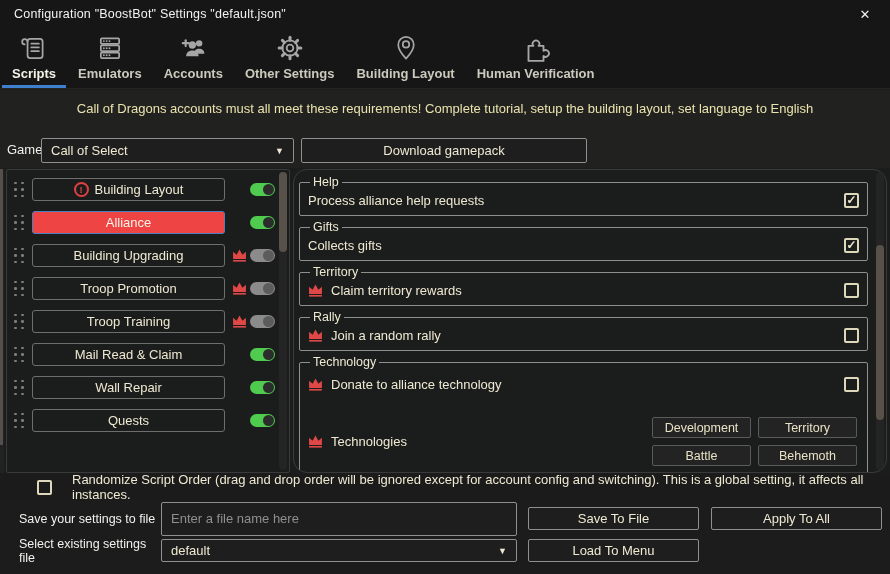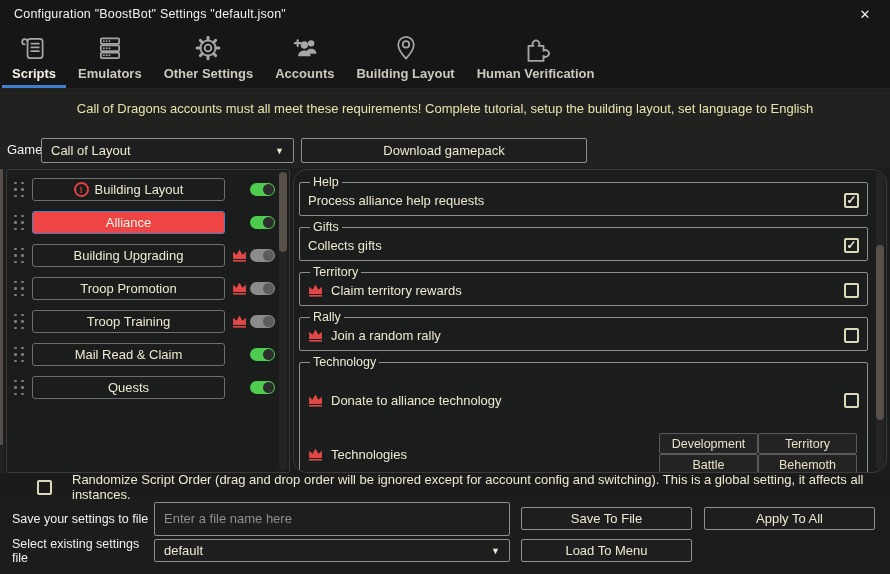--- a/index.html
+++ b/index.html
@@ -67,32 +67,32 @@
           border-radius:14px;overflow:hidden;padding:1px 18px 0 5px;}
   fieldset{border:1px solid #8f8f8f;border-radius:2px;margin:4px 0 4px;padding:1px 8px 4px;}
   legend{font-size:12.5px;color:#efe9d2;padding:0 3px;margin-left:2px;}
   .frow{display:flex;align-items:center;min-height:21px;gap:8px;font-size:13px;color:#efe9d2;}
   .spacer{flex:1;}
   .cb{width:15px;height:15px;border:2px solid #ded8ba;border-radius:2px;flex:none;
       display:flex;align-items:center;justify-content:center;color:#efe9d2;font-size:12px;}
   .cb.checked::after{content:"✓";font-weight:bold;margin-top:-1px;}
   .crown{display:flex;align-items:center;}
   .g-tech{height:162px;}
-  .frow.donate{margin-top:20px;gap:8px;}
+  .frow.donate{margin-top:4px;gap:8px;}
   .frow.technologies{margin-top:22px;align-items:center;}
-  .tech-grid{display:grid;grid-template-columns:repeat(2,99px);grid-auto-rows:21px;gap:0;margin-right:2px;}
+  .tech-grid{display:grid;grid-template-columns:repeat(2,99px);grid-auto-rows:21px;gap:7px;margin-right:2px;}
   .tech-btn{background:#232323;border:1px solid #5a5a5a;border-radius:2px;color:#e9e2c6;
             font-size:12.5px;display:flex;align-items:center;justify-content:center;}
   .rscroll{position:absolute;right:2px;top:2px;bottom:2px;width:8px;background:#242424;border-radius:4px;}
   .rscroll .thumb{width:8px;height:175px;background:#575149;border-radius:4px;margin-top:73px;}
 
   
   .randomize{position:absolute;top:474px;left:0;right:0;height:26px;background:#1b1b1b;
              display:flex;align-items:center;padding-left:37px;gap:20px;font-size:13px;color:#efe9d2;}
-  .brow{position:absolute;left:5px;right:0;height:23px;display:flex;align-items:center;}
+  .brow{position:absolute;left:12px;right:0;height:23px;display:flex;align-items:center;}
   .brow1{top:507px;} .brow2{top:539px;}
   .blabel{width:149px;padding-left:7px;font-size:12.5px;color:#f1f1ee;}
   .bfield{width:356px;height:23px;}
   input.bfield{padding:16px 9px;outline:none;}
   input.bfield::placeholder{color:#8f8f8f;}
   .bbtn{width:171px;height:23px;margin-left:11px;}
   .bbtn2{margin-left:12px;text-align:center;}
 </style>
 </head>
 <body>
@@ -131,54 +131,54 @@
             <circle class="fill" cx="12.5" cy="13.2" r=".9"></circle>
           <circle class="fill" cx="7.3" cy="19.8" r=".9"></circle>
             <circle class="fill" cx="9.9" cy="19.8" r=".9"></circle>
             <circle class="fill" cx="12.5" cy="19.8" r=".9"></circle>
         </svg>
       </span>
       <span class="tlabel">Emulators</span>
     </div>
     <div class="tab">
       <span class="ticon">
+        <svg width="30" height="28" viewBox="0 0 26 26">
+          <g stroke-width="2">
+              <line x1="3.5" y1="8.5" x2="9" y2="8.5"></line>
+              <line x1="6.2" y1="5.8" x2="6.2" y2="11.2"></line>
+            </g>
+          <circle class="fill" cx="18.7" cy="8.7" r="3"></circle>
+          <path class="fill" d="M13.8 18.4 c0-3 2.2-4.7 4.9-4.7 s4.9 1.7 4.9 4.7 z"></path>
+          <circle class="fill" cx="12.4" cy="10.2" r="3.4"></circle>
+          <path class="fill" d="M6.6 20.6 c0-3.4 2.6-5.3 5.8-5.3 s5.8 1.9 5.8 5.3 z"></path>
+        </svg>
+      </span>
+      <span class="tlabel">Accounts</span>
+    </div>
+    <div class="tab">
+      <span class="ticon">
         <svg width="30" height="30" viewBox="0 0 26 26">
           <circle cx="13" cy="13" r="6.6"></circle>
           <circle cx="13" cy="13" r="2.9"></circle>
           <g stroke-width="2.6">
             <line x1="19.8" y1="13" x2="22.4" y2="13"></line>
               <line x1="3.6" y1="13" x2="6.2" y2="13"></line>
             <line x1="13" y1="19.8" x2="13" y2="22.4"></line>
               <line x1="13" y1="3.6" x2="13" y2="6.2"></line>
             <line x1="17.8" y1="17.8" x2="19.6" y2="19.6"></line>
               <line x1="6.4" y1="6.4" x2="8.2" y2="8.2"></line>
             <line x1="17.8" y1="8.2" x2="19.6" y2="6.4"></line>
               <line x1="6.4" y1="19.6" x2="8.2" y2="17.8"></line>
           </g>
         </svg>
       </span>
       <span class="tlabel">Other Settings</span>
     </div>
     <div class="tab">
       <span class="ticon">
-        <svg width="30" height="28" viewBox="0 0 26 26">
-          <g stroke-width="2">
-              <line x1="3.5" y1="8.5" x2="9" y2="8.5"></line>
-              <line x1="6.2" y1="5.8" x2="6.2" y2="11.2"></line>
-            </g>
-          <circle class="fill" cx="18.7" cy="8.7" r="3"></circle>
-          <path class="fill" d="M13.8 18.4 c0-3 2.2-4.7 4.9-4.7 s4.9 1.7 4.9 4.7 z"></path>
-          <circle class="fill" cx="12.4" cy="10.2" r="3.4"></circle>
-          <path class="fill" d="M6.6 20.6 c0-3.4 2.6-5.3 5.8-5.3 s5.8 1.9 5.8 5.3 z"></path>
-        </svg>
-      </span>
-      <span class="tlabel">Accounts</span>
-    </div>
-    <div class="tab">
-      <span class="ticon">
         <svg width="28" height="30" viewBox="0 0 26 26">
           <path d="M13 22.8 C13 22.8 5.8 15 5.8 9.9 a7.2 7.2 0 1 1 14.4 0 C20.2 15 13 22.8 13 22.8 Z"></path>
           <circle cx="13" cy="9.7" r="3"></circle>
         </svg>
       </span>
       <span class="tlabel">Building Layout</span>
     </div>
     <div class="tab">
       <span class="ticon">
         <svg width="30" height="30" viewBox="0 0 26 26">
@@ -187,21 +187,21 @@
       </span>
       <span class="tlabel">Human Verification</span>
     </div>
   </div>
 
   <div class="warnband">
     <div class="warning">Call of Dragons accounts must all meet these requirements! Complete tutorial, setup the building layout, set language to English</div>
   </div>
   <span class="game-label" style="top:142px;">Game:</span>
   <div class="ctl sel game-select" style="top:138px;">
-    <span>Call of Layout</span>
+    <span>Call of Select</span>
     <span class="arrow">▼</span>
   </div>
   <div class="ctl btn dl-btn" style="top:138px;">Download gamepack</div>
 
   <div class="main">
     <div class="edgebar">
         <div class="thumb"></div>
       </div>
 
     <div class="lpanel">
@@ -346,20 +346,43 @@
               <b></b>
               <b></b>
             </i>
             <i>
               <b></b>
               <b></b>
             </i>
           </span>
         <div class="sbtn">
           <span>Mail Read &amp; Claim</span>
+        </div>
+        <span class="crown-slot"></span>
+        <div class="toggle on">
+            <div class="knob"></div>
+          </div>
+      </div>
+      <div class="srow">
+        <span class="drag">
+            <i>
+              <b></b>
+              <b></b>
+            </i>
+            <i>
+              <b></b>
+              <b></b>
+            </i>
+            <i>
+              <b></b>
+              <b></b>
+            </i>
+          </span>
+        <div class="sbtn">
+          <span>Wall Repair</span>
         </div>
         <span class="crown-slot"></span>
         <div class="toggle on">
             <div class="knob"></div>
           </div>
       </div>
       <div class="srow">
         <span class="drag">
             <i>
               <b></b>

